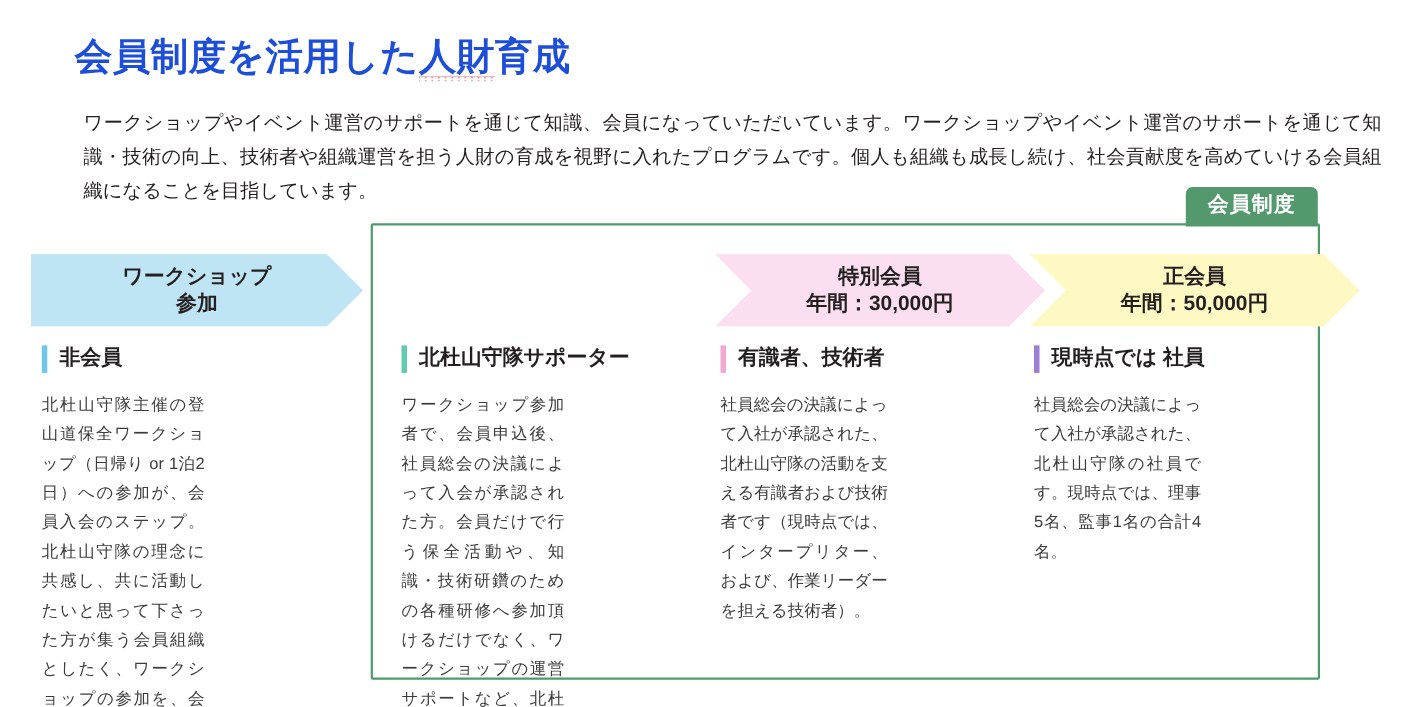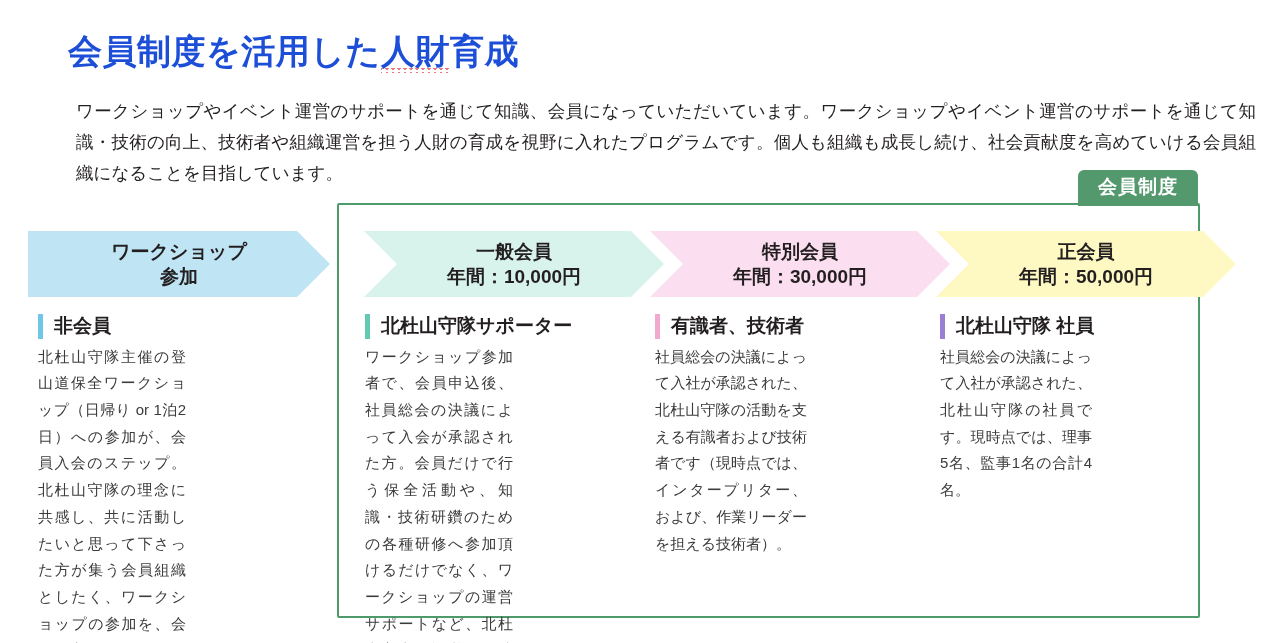--- a/index.html
+++ b/index.html
@@ -115,21 +115,21 @@
   .col-2 { left: 365px; }
   .col-3 { left: 655px; }
   .col-4 { left: 940px; }
 
   .col-title {
     font-size: 19px;
     font-weight: bold;
     color: #231f20;
     padding-left: 11px;
     line-height: 1.3;
-    margin-bottom: 5px;
+    margin-bottom: 17px;
     white-space: nowrap;
   }
   .col-1 .col-title { border-left: 5px solid #6fc6e8; }
   .col-2 .col-title { border-left: 5px solid #63c9b2; }
   .col-3 .col-title { border-left: 5px solid #f1a9cf; }
   .col-4 .col-title { border-left: 5px solid #9b7fd4; }
 
   .col-body {
     font-size: 15px;
     line-height: 1.78;
@@ -150,24 +150,20 @@
 
   <div class="frame">
     <div class="frame-tab">会員制度</div>
   </div>
 
   <div class="chev-row">
     <div class="chev chev-1 first">
       <span class="l1">ワークショップ</span>
       <span class="l2">参加</span>
     </div>
-    <div class="chev chev-2">
-      <span class="l1">一般会員</span>
-      <span class="l2">年間：10,000円</span>
-    </div>
     <div class="chev chev-3">
       <span class="l1">特別会員</span>
       <span class="l2">年間：30,000円</span>
     </div>
     <div class="chev chev-4">
       <span class="l1">正会員</span>
       <span class="l2">年間：50,000円</span>
     </div>
   </div>
 
@@ -177,17 +173,17 @@
   </div>
   <div class="col col-2">
     <div class="col-title">北杜山守隊サポーター</div>
     <div class="col-body">ワークショップ参加者で、会員申込後、社員総会の決議によって入会が承認された方。会員だけで行う保全活動や、知識・技術研鑽のための各種研修へ参加頂けるだけでなく、ワークショップの運営サポートなど、北杜山守隊の運営にも携わっていただきます。</div>
   </div>
   <div class="col col-3">
     <div class="col-title">有識者、技術者</div>
     <div class="col-body">社員総会の決議によって入社が承認された、北杜山守隊の活動を支える有識者および技術者です（現時点では、インタープリター、および、作業リーダーを担える技術者）。</div>
   </div>
   <div class="col col-4">
-    <div class="col-title">北杜山守隊 社員</div>
+    <div class="col-title">現時点では 社員</div>
     <div class="col-body">社員総会の決議によって入社が承認された、北杜山守隊の社員です。現時点では、理事5名、監事1名の合計4名。</div>
   </div>
 
 </div>
 
 </body></html>

